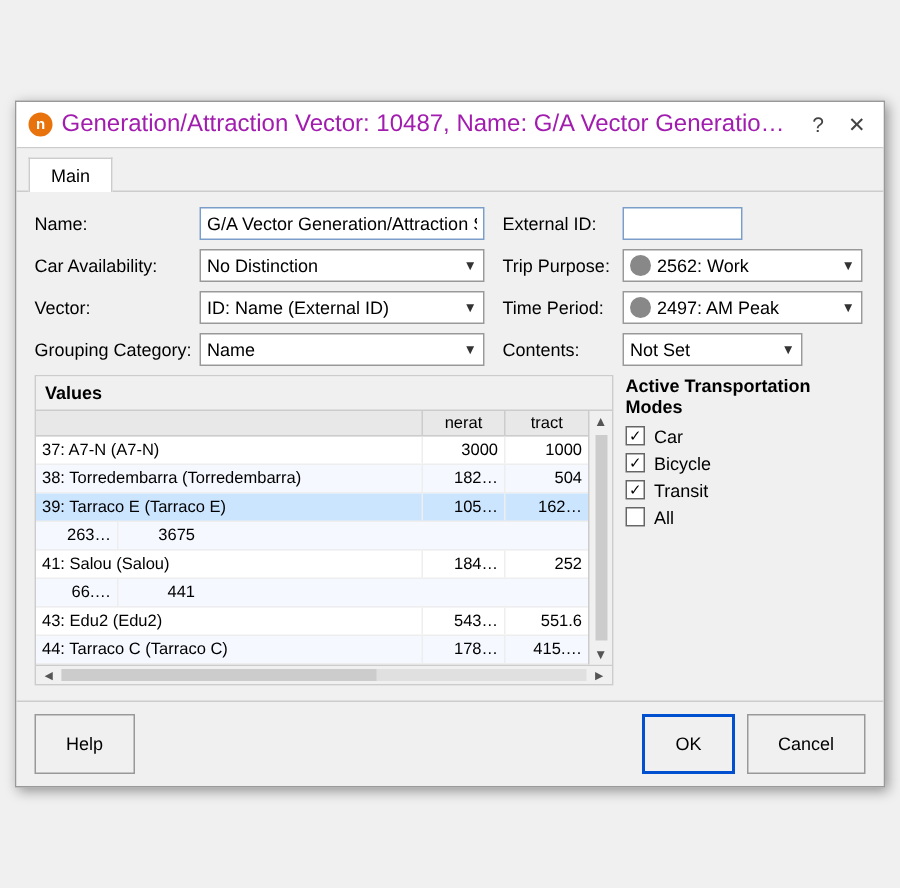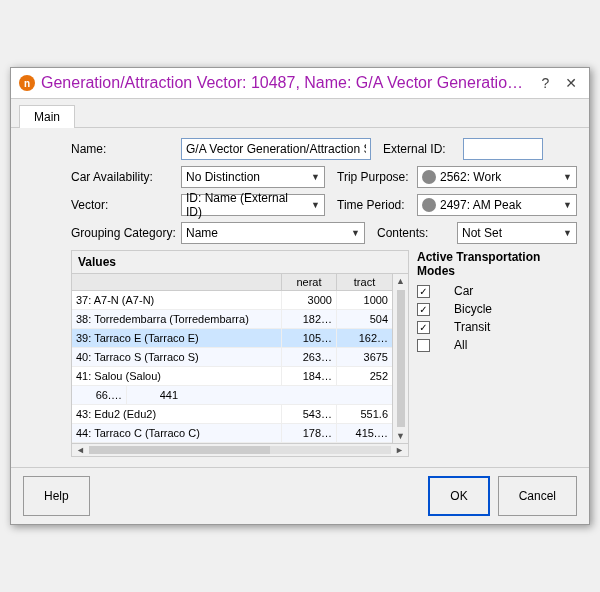--- a/index.html
+++ b/index.html
@@ -76,21 +76,20 @@
       background: #fff;
       font-size: 12px;
       cursor: pointer;
       margin-bottom: -1px;
       position: relative;
       z-index: 1;
     }
     .content {
       background: #f0f0f0;
       padding: 10px 12px;
-      margin-left: 48px;
     }
     .form-row {
       display: flex;
       align-items: center;
       margin-bottom: 6px;
     }
     .form-label {
       font-size: 12px;
       color: #000;
       min-width: 110px;
@@ -254,23 +253,22 @@
       width: 160px;
       flex-shrink: 0;
     }
     .modes-title {
       font-size: 12px;
       font-weight: bold;
       margin-bottom: 6px;
     }
     .mode-item {
       display: flex;
-      align-items: center;
       margin-bottom: 4px;
-      gap: 24px;
+      gap: 6px;
     }
     .checkbox {
       width: 13px;
       height: 13px;
       border: 1px solid #666;
       background: #fff;
       display: flex;
       align-items: center;
       justify-content: center;
       flex-shrink: 0;
@@ -429,21 +427,20 @@
     <div class="td-name">38: Torredembarra (Torredembarra)</div>
     <div class="td-gen">182…</div>
     <div class="td-att">504</div>
   </div>
                 <div class="table-row row-selected">
     <div class="td-name">39: Tarraco E (Tarraco E)</div>
     <div class="td-gen">105…</div>
     <div class="td-att">162…</div>
   </div>
                 <div class="table-row">
-    <div class="td-name">40: Tarraco S (Tarraco S)</div>
     <div class="td-gen">263…</div>
     <div class="td-att">3675</div>
   </div>
                 <div class="table-row">
     <div class="td-name">41: Salou (Salou)</div>
     <div class="td-gen">184…</div>
     <div class="td-att">252</div>
   </div>
                 <div class="table-row">
     <div class="td-gen">66.…</div>

